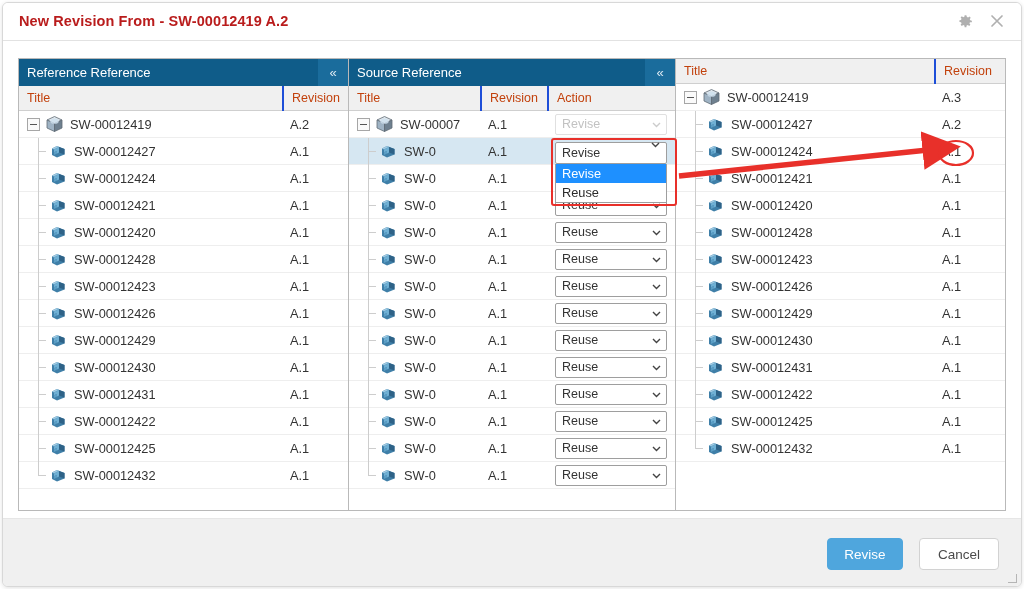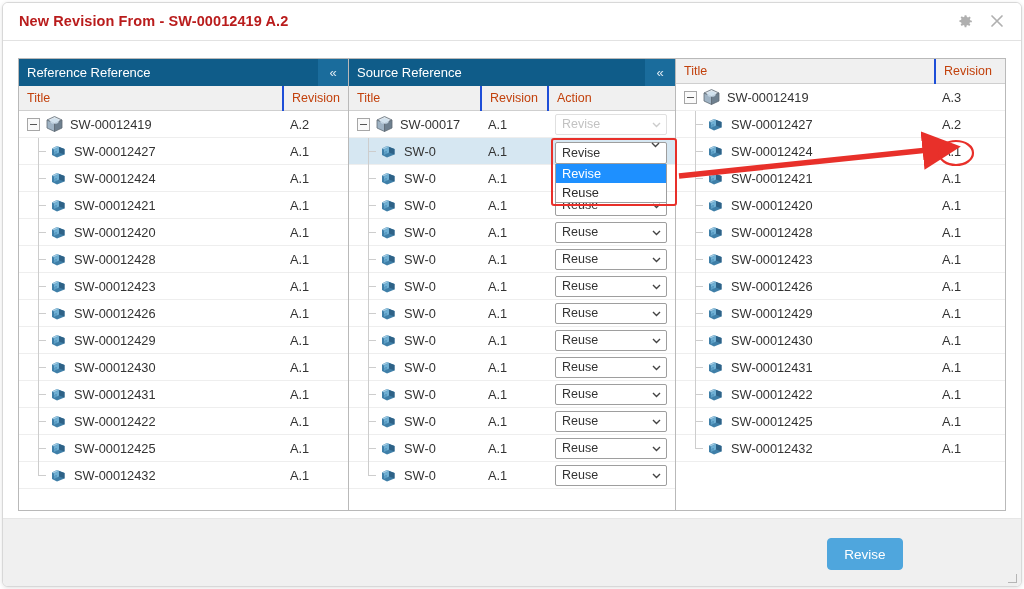--- a/index.html
+++ b/index.html
@@ -533,21 +533,21 @@
             <div class="cell title" style="width:131px">
               <span class="twisty"></span>
               <span class="ico">
                 <svg width="19" height="18" viewBox="0 0 19 18">
                   <polygon points="9.5,1.5 17,5 9.5,8.5 2,5" fill="#dfe6ec" stroke="#5f6b75" stroke-width="0.8"></polygon>
                   <polygon points="2,5 9.5,8.5 9.5,16.5 2,13" fill="#9fb3c4" stroke="#5f6b75" stroke-width="0.8"></polygon>
                   <polygon points="17,5 9.5,8.5 9.5,16.5 17,13" fill="#6e808f" stroke="#5f6b75" stroke-width="0.8"></polygon>
                   <ellipse cx="9.5" cy="6.2" rx="4.2" ry="2.6" fill="#cfe0ee" opacity="0.85"></ellipse>
                 </svg>
               </span>
-              <span class="lbl">SW-00017</span>
+              <span class="lbl">SW-00007</span>
             </div>
             <div class="cell rev" style="width:67px">
               <span>A.1</span>
             </div>
             <div class="cell act" style="width:128px">
               <div class="sel-box disabled">
                 <span>Revise</span>
                 <span class="caret">
                   <svg width="9" height="6" viewBox="0 0 9 6" fill="none" stroke="#cccccc" stroke-width="1.4">
                     <path d="M1 1 L4.5 4.5 L8 1"></path>
@@ -1274,15 +1274,16 @@
       <marker id="ah" markerWidth="7" markerHeight="7" refX="1" refY="3.5" orient="auto">
         <path d="M0,0 L7,3.5 L0,7 z" fill="#e8302a"></path>
       </marker>
     </defs>
     <line x1="676" y1="173" x2="925" y2="147" stroke="#e8302a" stroke-width="5.5" marker-end="url(#ah)"></line>
     <ellipse cx="953" cy="150" rx="17" ry="12" fill="none" stroke="#e8302a" stroke-width="2.2"></ellipse>
   </svg>
 
   <div class="footer">
     <div class="btn primary">Revise</div>
+    <div class="btn secondary">Cancel</div>
     <div class="resizer"></div>
   </div>
 </div>
 
 </body></html>

